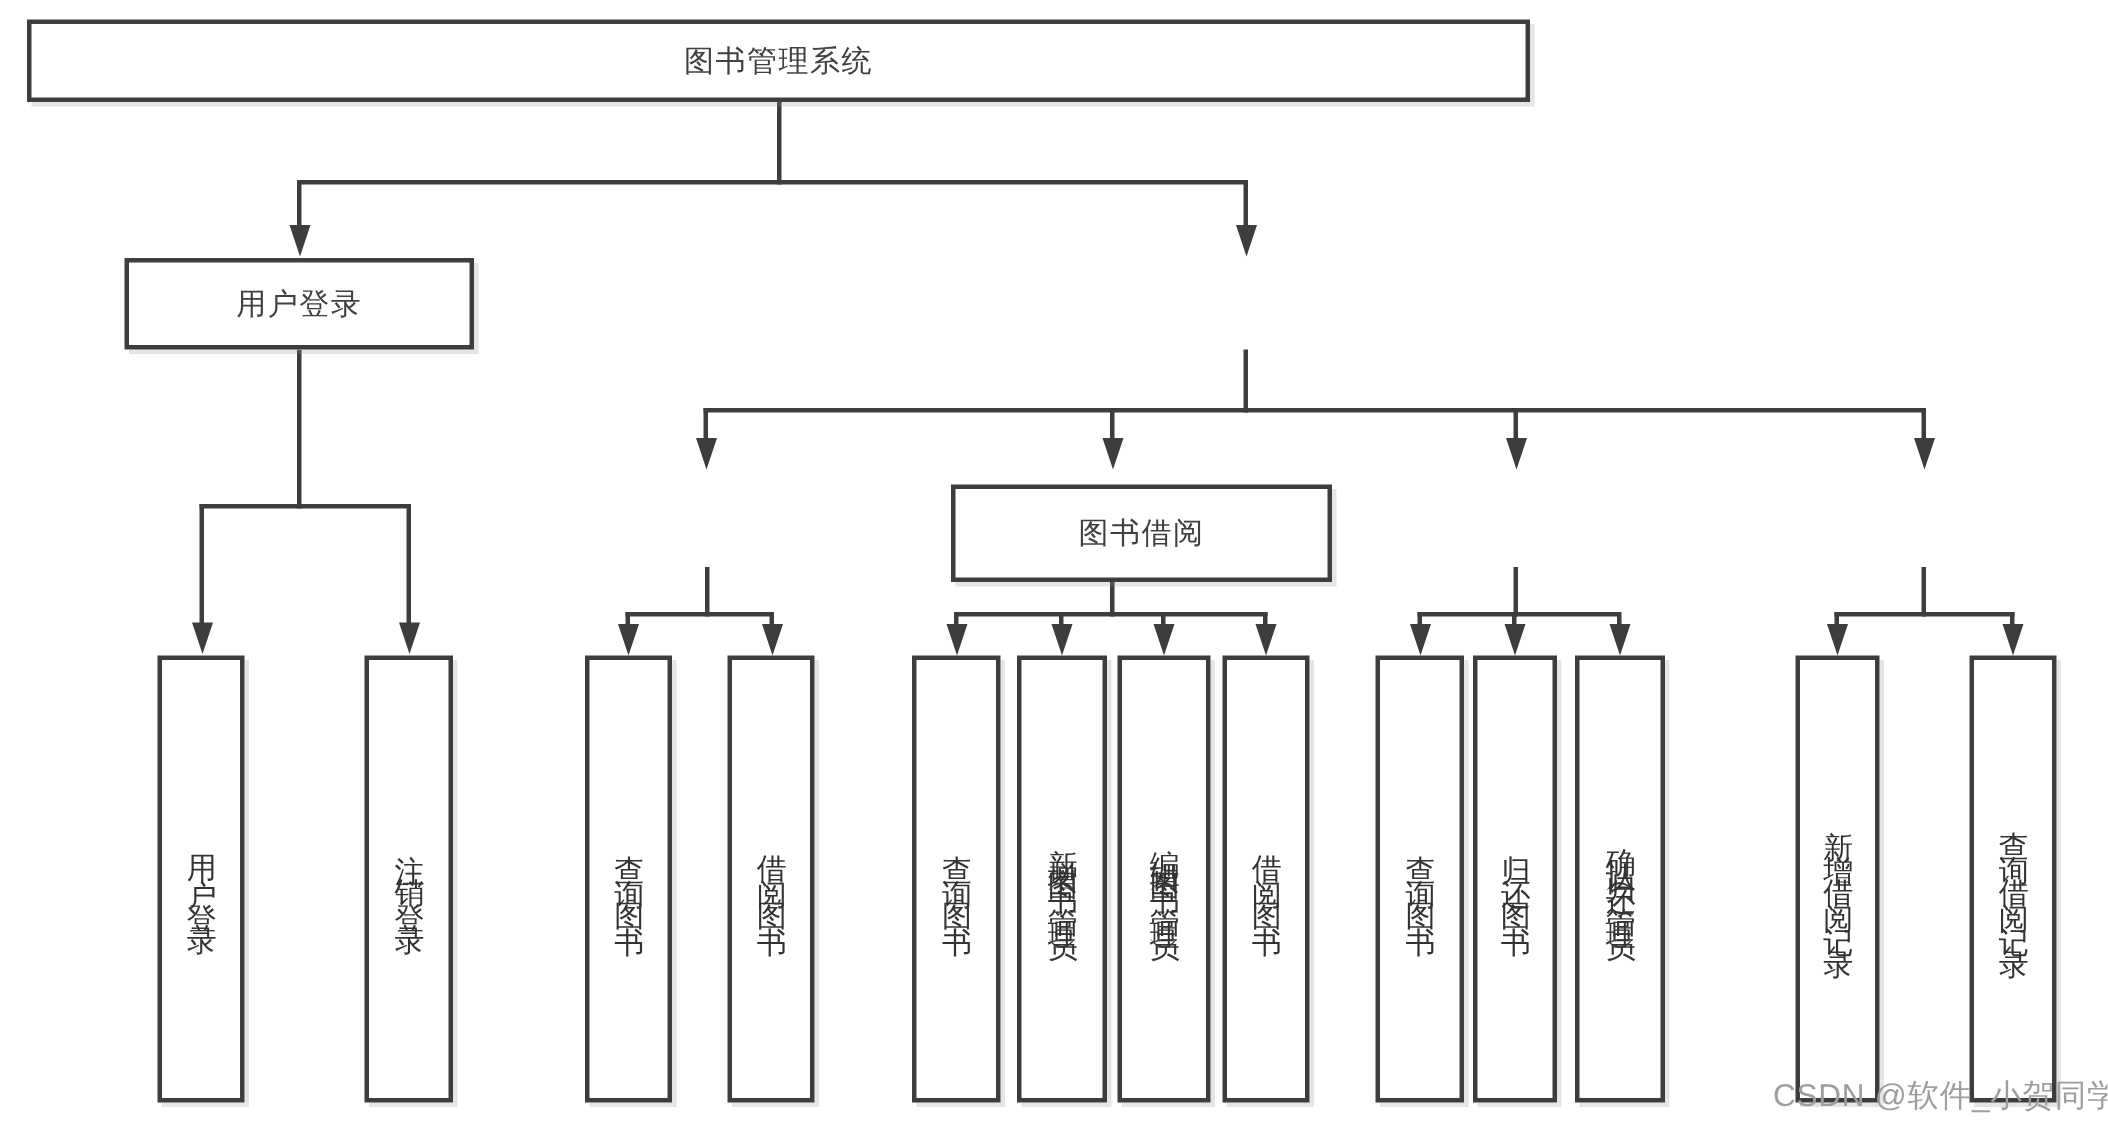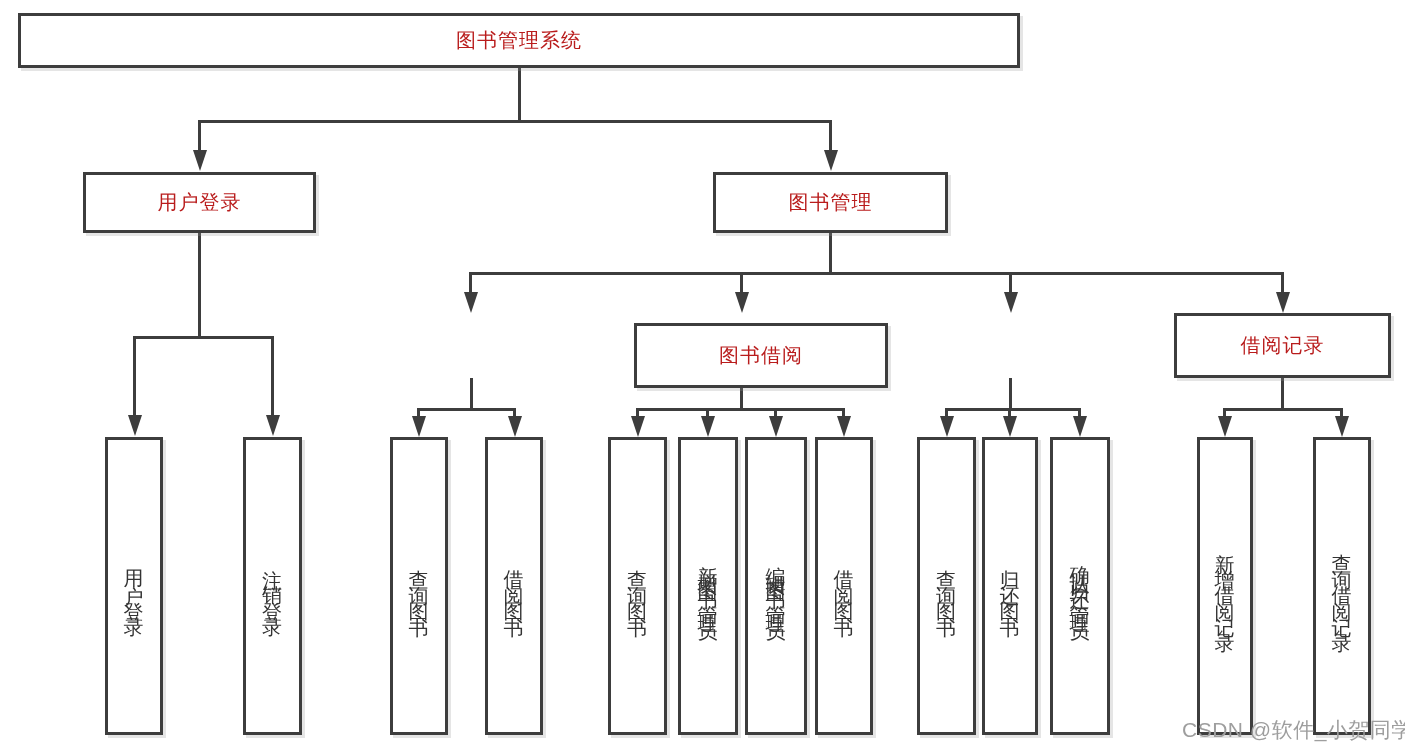--- a/index.html
+++ b/index.html
@@ -18,21 +18,21 @@
   .box {
     position: absolute;
     background: #ffffff;
     border: 3px solid #3d3d3d;
     box-shadow: 3px 3px 0 rgba(150,150,150,0.25);
     display: flex;
     align-items: center;
     justify-content: center;
     font-size: 20px;
     letter-spacing: 1px;
-    color: #b91c1c;
+    color: #404040;
     z-index: 2;
   }
   .vbox {
     position: absolute;
     top: 437px;
     height: 298px;
     background: #ffffff;
     border: 3px solid #3d3d3d;
     box-shadow: 3px 3px 0 rgba(150,150,150,0.25);
     display: flex;
@@ -81,42 +81,40 @@
   <div class="box" style="left:18px; top:13px; width:1002px; height:55px;">图书管理系统</div>
 
   <div class="vline" style="left:518px; top:68px; width:3px; height:55px;"></div>
   <div class="hline" style="left:198px; top:120px; width:634px; height:3px;"></div>
   <div class="vline" style="left:198px; top:120px; width:3px; height:32px;"></div>
   <div class="arrow" style="left:193px; top:150px;"></div>
   <div class="vline" style="left:829px; top:120px; width:3px; height:32px;"></div>
   <div class="arrow" style="left:824px; top:150px;"></div>
 
   <div class="box" style="left:83px; top:172px; width:233px; height:61px;">用户登录</div>
-  <div class="box" style="left:713px; top:172px; width:235px; height:61px;">图书管理</div>
 
   <div class="vline" style="left:198px; top:233px; width:3px; height:106px;"></div>
   <div class="hline" style="left:133px; top:336px; width:141px; height:3px;"></div>
   <div class="vline" style="left:133px; top:336px; width:3px; height:82px;"></div>
   <div class="arrow" style="left:128px; top:415px;"></div>
   <div class="vline" style="left:271px; top:336px; width:3px; height:82px;"></div>
   <div class="arrow" style="left:266px; top:415px;"></div>
 
   <div class="vline" style="left:829px; top:233px; width:3px; height:42px;"></div>
   <div class="hline" style="left:469px; top:272px; width:815px; height:3px;"></div>
   <div class="vline" style="left:469px; top:272px; width:3px; height:22px;"></div>
   <div class="arrow" style="left:464px; top:292px;"></div>
   <div class="vline" style="left:740px; top:272px; width:3px; height:22px;"></div>
   <div class="arrow" style="left:735px; top:292px;"></div>
   <div class="vline" style="left:1009px; top:272px; width:3px; height:22px;"></div>
   <div class="arrow" style="left:1004px; top:292px;"></div>
   <div class="vline" style="left:1281px; top:272px; width:3px; height:22px;"></div>
   <div class="arrow" style="left:1276px; top:292px;"></div>
 
   <div class="box" style="left:634px; top:323px; width:254px; height:65px;">图书借阅</div>
-  <div class="box" style="left:1174px; top:313px; width:217px; height:65px;">借阅记录</div>
 
   <div class="vline" style="left:470px; top:378px; width:3px; height:33px;"></div>
   <div class="hline" style="left:417px; top:408px; width:99px; height:3px;"></div>
   <div class="vline" style="left:417px; top:408px; width:3px; height:12px;"></div>
   <div class="arrow" style="left:412px; top:416px;"></div>
   <div class="vline" style="left:513px; top:408px; width:3px; height:12px;"></div>
   <div class="arrow" style="left:508px; top:416px;"></div>
 
   <div class="vline" style="left:740px; top:378px; width:3px; height:33px;"></div>
   <div class="hline" style="left:636px; top:408px; width:209px; height:3px;"></div>

